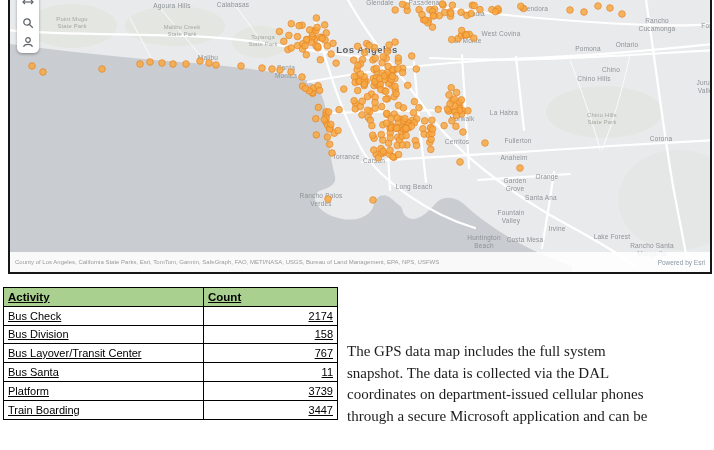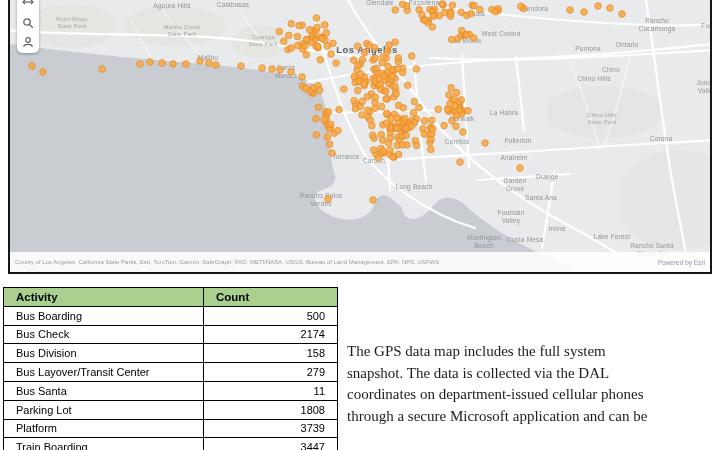--- a/index.html
+++ b/index.html
@@ -29,21 +29,21 @@
                justify-content:space-between;padding:0 5px;box-sizing:border-box;}
   .attr-text{font:6px "Liberation Sans",sans-serif;color:#9a9a9a;white-space:nowrap;}
   .powered{font:6.5px "Liberation Sans",sans-serif;color:#8b97a3;white-space:nowrap;}
 
   
   .activity-table{position:absolute;left:3px;top:287px;width:334px;border-collapse:collapse;
                   table-layout:fixed;font:11px "Liberation Sans",sans-serif;color:#000;}
   .activity-table col.c1{width:200px;}
   .activity-table col.c2{width:134px;}
   .activity-table th,.activity-table td{border:1.6px solid #000;height:17.8px;
-                  padding:0 12px;overflow:hidden;white-space:nowrap;vertical-align:middle;}
+                  padding:0 4px;overflow:hidden;white-space:nowrap;vertical-align:middle;text-decoration:underline;}
   .activity-table th{background:#A9D08E;text-align:left;font-weight:bold;font-size:11.5px;}
   .activity-table td.cnt{text-align:right;}
 
   
   .paragraph{position:absolute;left:347px;top:341px;width:366px;
              font-family:"Liberation Serif",serif;font-size:15px;line-height:21.6px;color:#1c1c1c;}
 </style>
 </head>
 <body>
 
@@ -524,42 +524,34 @@
         <col class="c2">
       </colgroup>
     <thead>
       <tr>
         <th>Activity</th>
         <th>Count</th>
       </tr>
     </thead>
     <tbody id="tbody">
         <tr>
-          <td>Bus Boarding</td>
-          <td class="cnt">500</td>
-        </tr>
-        <tr>
           <td>Bus Check</td>
           <td class="cnt">2174</td>
         </tr>
         <tr>
           <td>Bus Division</td>
           <td class="cnt">158</td>
         </tr>
         <tr>
           <td>Bus Layover/Transit Center</td>
-          <td class="cnt">279</td>
+          <td class="cnt">767</td>
         </tr>
         <tr>
           <td>Bus Santa</td>
           <td class="cnt">11</td>
-        </tr>
-        <tr>
-          <td>Parking Lot</td>
-          <td class="cnt">1808</td>
         </tr>
         <tr>
           <td>Platform</td>
           <td class="cnt">3739</td>
         </tr>
         <tr>
           <td>Train Boarding</td>
           <td class="cnt">3447</td>
         </tr>
       </tbody>

